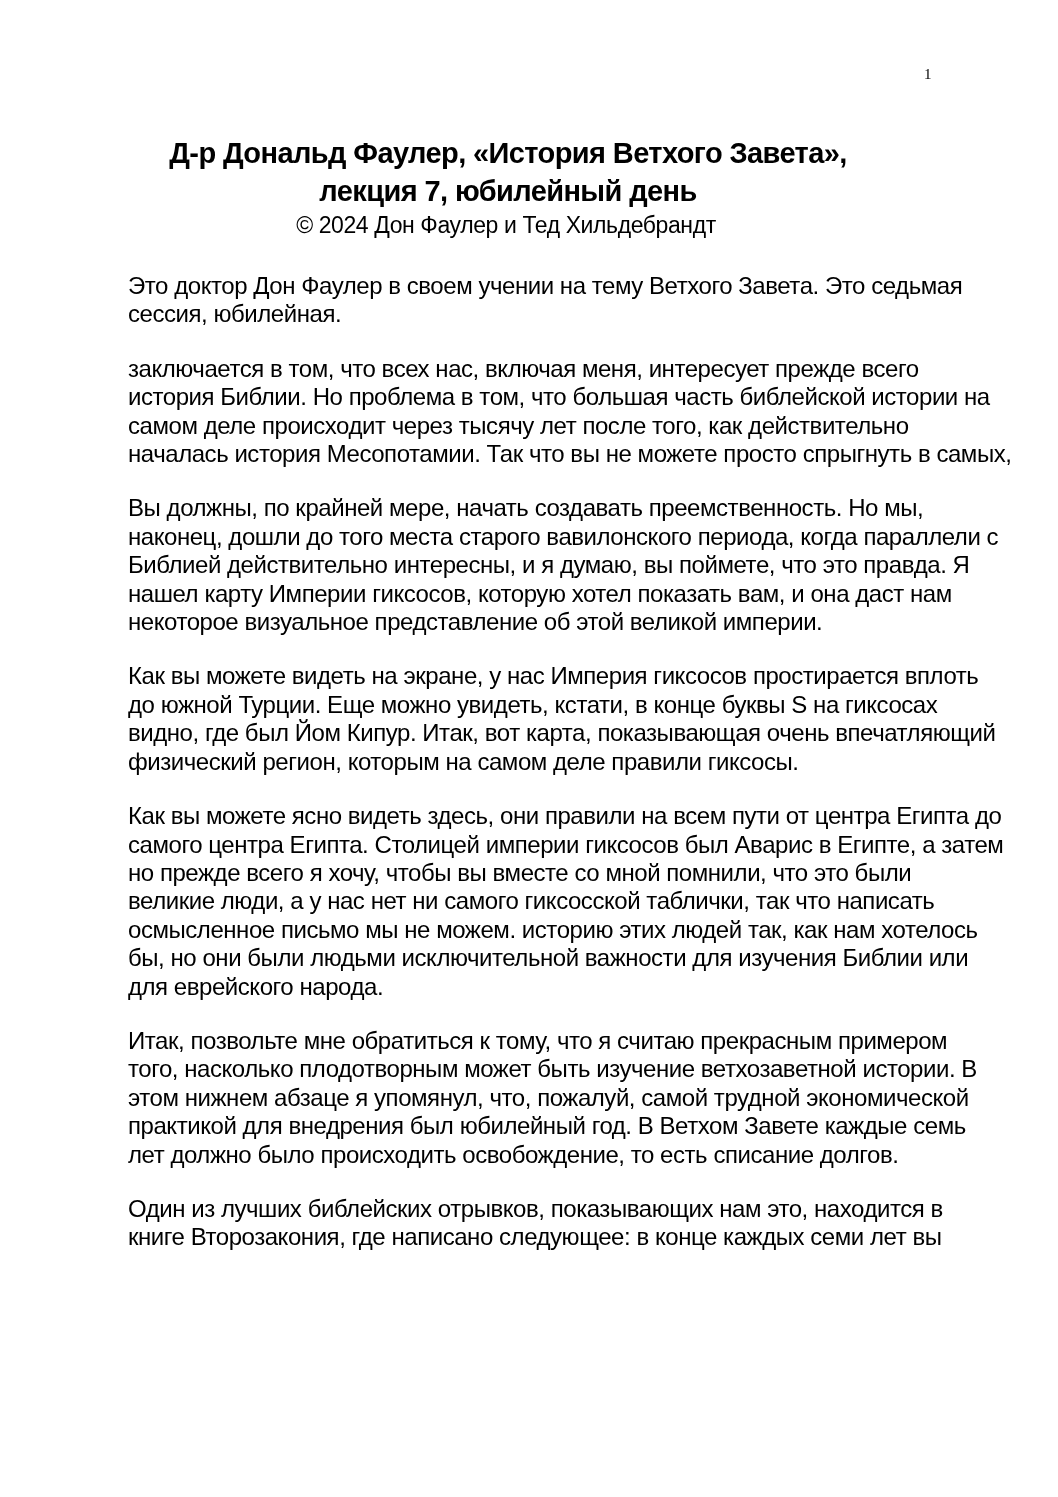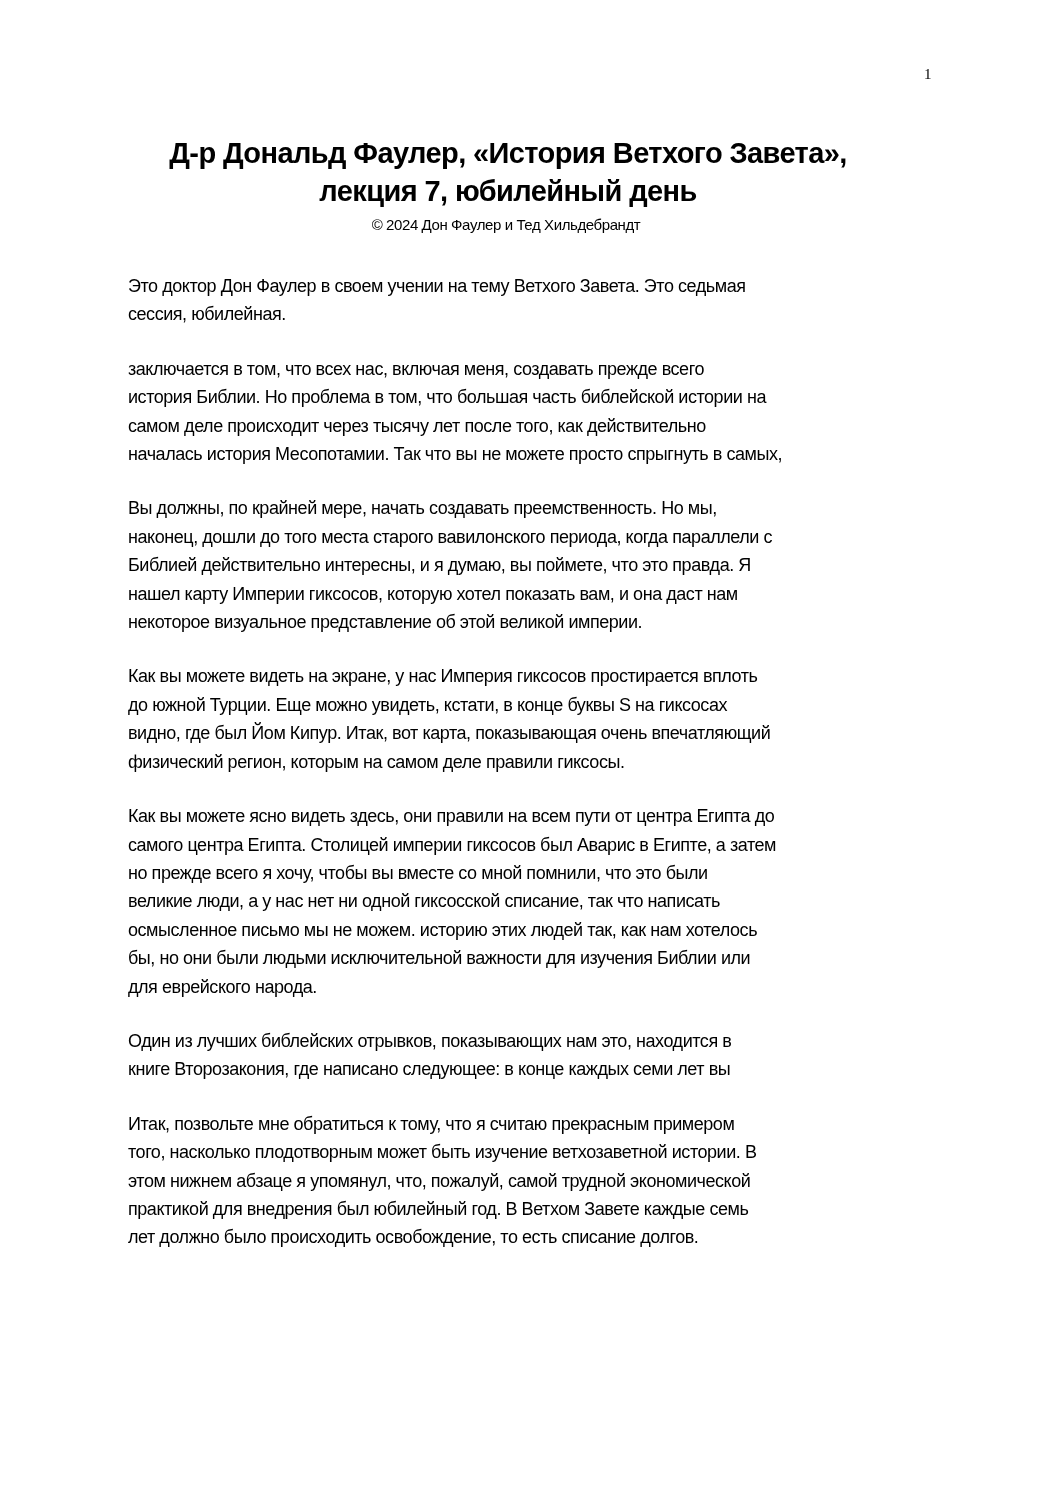--- a/index.html
+++ b/index.html
@@ -30,33 +30,33 @@
       text-align: center;
     }
     .title {
       font-weight: bold;
       font-size: 29px;
       line-height: 38px;
       letter-spacing: -0.6px;
       margin: 0;
     }
     .subtitle {
-      font-size: 15px;
+      font-size: 23px;
       line-height: 26px;
       letter-spacing: -0.4px;
       margin: 2px 4px 0 0;
     }
     .body-text {
       position: absolute;
       top: 272px;
       left: 128px;
       width: 820px;
     }
     .para {
-      font-size: 18px;
+      font-size: 24px;
       line-height: 28.4px;
       letter-spacing: -0.45px;
       margin: 0 0 26px 0;
     }
     .line { display: block; white-space: nowrap; }
   </style>
 </head>
 <body>
 
 <div class="page-number">1</div>
@@ -68,21 +68,21 @@
   </h1>
   <div class="subtitle">© 2024 Дон Фаулер и Тед Хильдебрандт</div>
 </div>
 
 <div class="body-text">
   <p class="para">
     <span class="line">Это доктор Дон Фаулер в своем учении на тему Ветхого Завета. Это седьмая</span>
     <span class="line">сессия, юбилейная.</span>
   </p>
   <p class="para">
-    <span class="line">заключается в том, что всех нас, включая меня, создавать прежде всего</span>
+    <span class="line">заключается в том, что всех нас, включая меня, интересует прежде всего</span>
     <span class="line">история Библии. Но проблема в том, что большая часть библейской истории на</span>
     <span class="line">самом деле происходит через тысячу лет после того, как действительно</span>
     <span class="line">началась история Месопотамии. Так что вы не можете просто спрыгнуть в самых,</span>
   </p>
   <p class="para">
     <span class="line">Вы должны, по крайней мере, начать создавать преемственность. Но мы,</span>
     <span class="line">наконец, дошли до того места старого вавилонского периода, когда параллели с</span>
     <span class="line">Библией действительно интересны, и я думаю, вы поймете, что это правда. Я</span>
     <span class="line">нашел карту Империи гиксосов, которую хотел показать вам, и она даст нам</span>
     <span class="line">некоторое визуальное представление об этой великой империи.</span>
@@ -90,29 +90,29 @@
   <p class="para">
     <span class="line">Как вы можете видеть на экране, у нас Империя гиксосов простирается вплоть</span>
     <span class="line">до южной Турции. Еще можно увидеть, кстати, в конце буквы S на гиксосах</span>
     <span class="line">видно, где был Йом Кипур. Итак, вот карта, показывающая очень впечатляющий</span>
     <span class="line">физический регион, которым на самом деле правили гиксосы.</span>
   </p>
   <p class="para">
     <span class="line">Как вы можете ясно видеть здесь, они правили на всем пути от центра Египта до</span>
     <span class="line">самого центра Египта. Столицей империи гиксосов был Аварис в Египте, а затем</span>
     <span class="line">но прежде всего я хочу, чтобы вы вместе со мной помнили, что это были</span>
-    <span class="line">великие люди, а у нас нет ни одной гиксосской списание, так что написать</span>
+    <span class="line">великие люди, а у нас нет ни самого гиксосской таблички, так что написать</span>
     <span class="line">осмысленное письмо мы не можем. историю этих людей так, как нам хотелось</span>
     <span class="line">бы, но они были людьми исключительной важности для изучения Библии или</span>
     <span class="line">для еврейского народа.</span>
-  </p>
-  <p class="para">
-    <span class="line">Один из лучших библейских отрывков, показывающих нам это, находится в</span>
-    <span class="line">книге Второзакония, где написано следующее: в конце каждых семи лет вы</span>
   </p>
   <p class="para">
     <span class="line">Итак, позвольте мне обратиться к тому, что я считаю прекрасным примером</span>
     <span class="line">того, насколько плодотворным может быть изучение ветхозаветной истории. В</span>
     <span class="line">этом нижнем абзаце я упомянул, что, пожалуй, самой трудной экономической</span>
     <span class="line">практикой для внедрения был юбилейный год. В Ветхом Завете каждые семь</span>
     <span class="line">лет должно было происходить освобождение, то есть списание долгов.</span>
   </p>
+  <p class="para">
+    <span class="line">Один из лучших библейских отрывков, показывающих нам это, находится в</span>
+    <span class="line">книге Второзакония, где написано следующее: в конце каждых семи лет вы</span>
+  </p>
 </div>
 
 </body></html>

